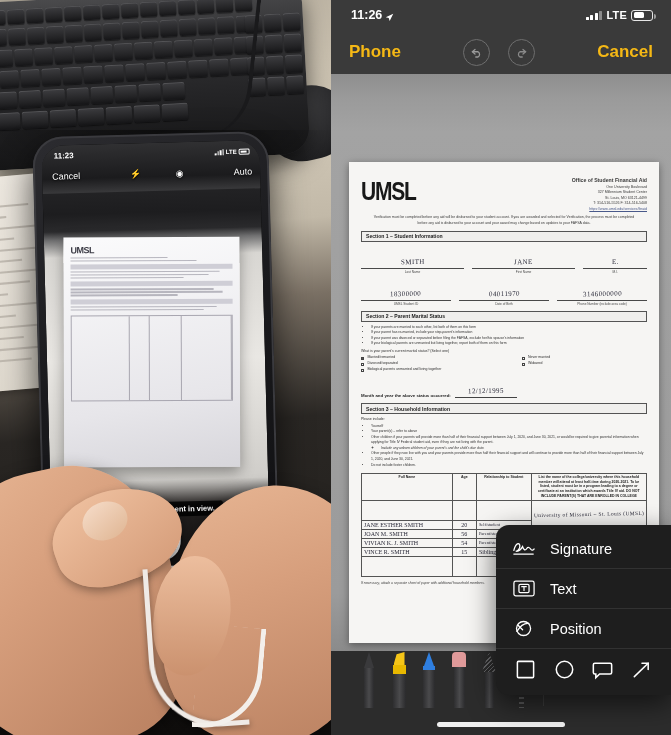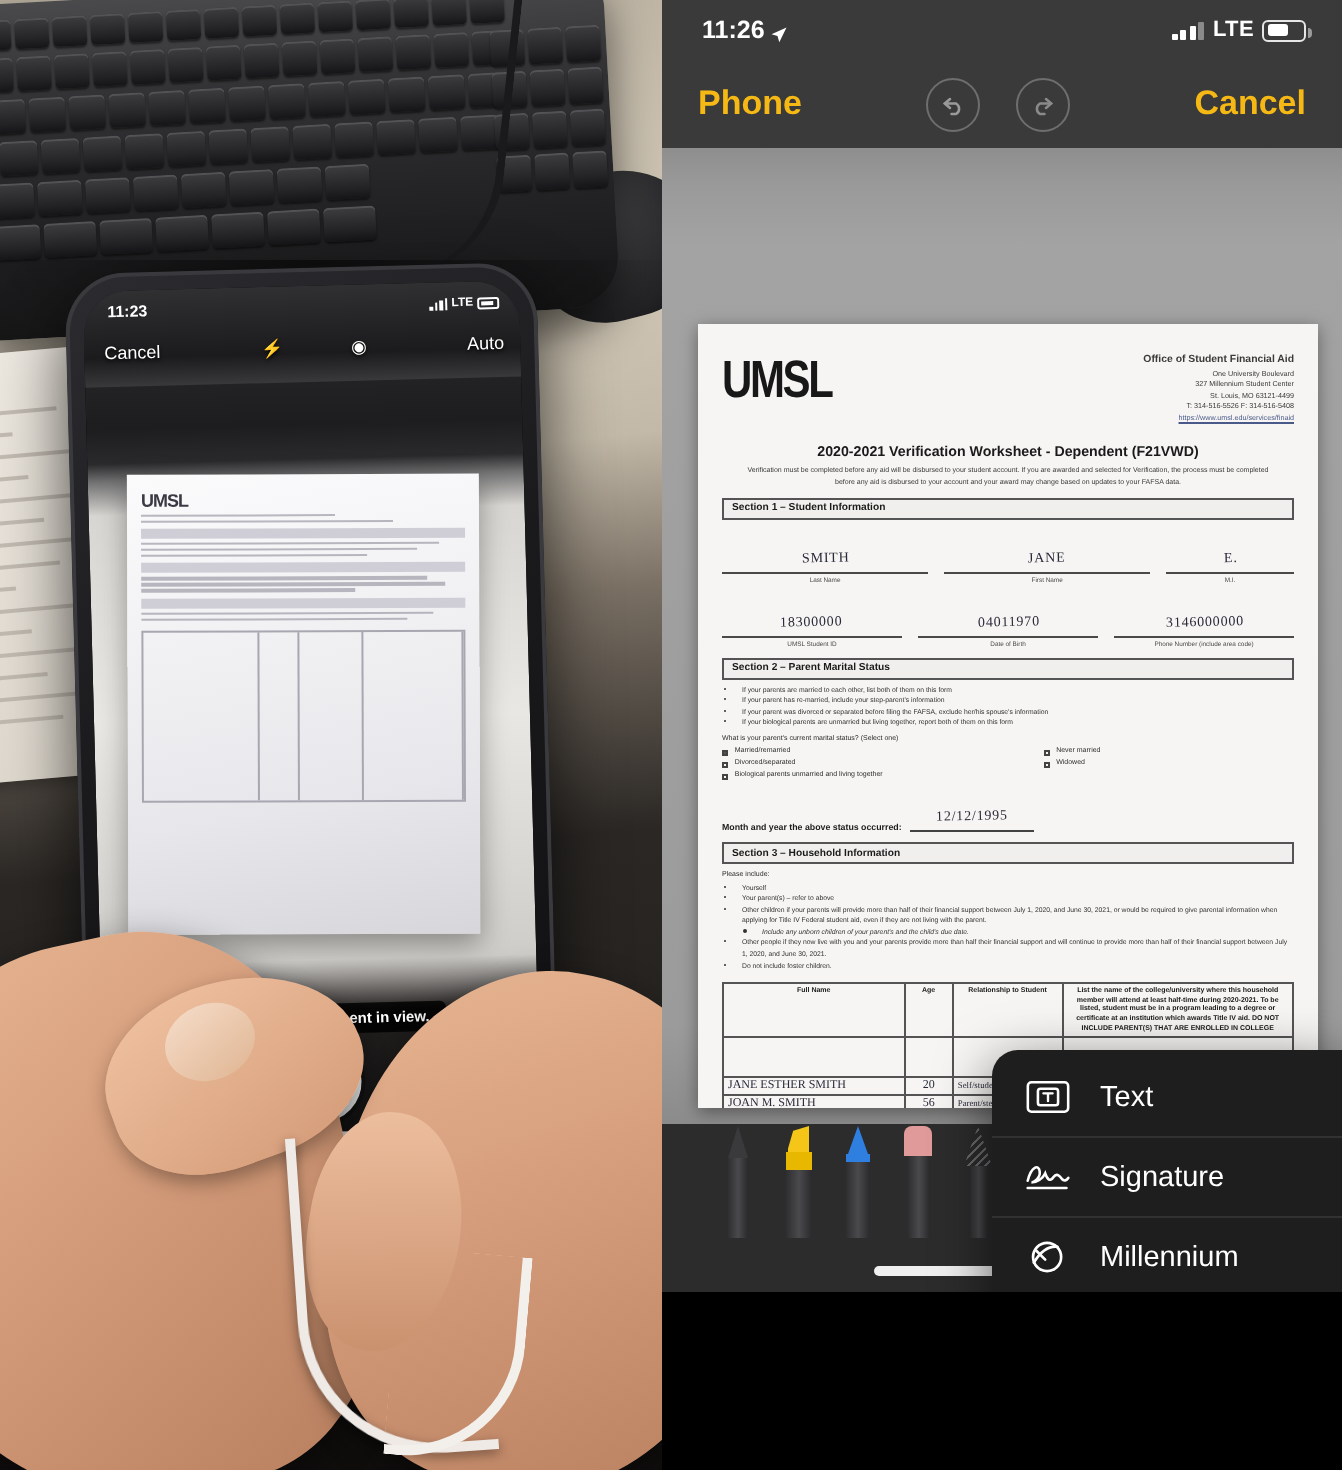--- a/index.html
+++ b/index.html
@@ -170,21 +170,21 @@
     border-radius: 0 0 60px 0; transform: rotate(5deg);
   }
   .dark-bg-bottom {
     position: absolute; left: 0; bottom: 0; width: 331px; height: 210px;
     background: linear-gradient(180deg, rgba(18,16,15,0) 0%, #151312 30%, #100e0d 100%);
     z-index: 0;
   }
 
   
   .markup-panel {
-    position: relative; width: 340px; height: 646px;
+    position: relative; width: 340px; height: 735px;
     background: #3a3a3a; overflow: hidden;
   }
   .status-bar {
     height: 30px; display: flex; align-items: center;
     justify-content: space-between; padding: 0 18px 0 20px;
     color: #fff; font-size: 12.5px; font-weight: bold;
     background: #3a3a3a;
   }
   .sb-left { display: flex; align-items: center; gap: 3px; }
   .loc-arrow { display: inline-block; width: 9px; height: 9px; }
@@ -572,21 +572,20 @@
           <div class="pg-addr">
             <b>Office of Student Financial Aid</b>
             <div>One University Boulevard</div>
             <div>327 Millennium Student Center</div>
             <div>St. Louis, MO 63121-4499</div>
             <div>T: 314-516-5526  F: 314-516-5408</div>
             <div class="url">https://www.umsl.edu/services/finaid</div>
           </div>
         </div>
 
-        <div class="pg-title">2020-2021 Verification Worksheet - Dependent (F21VWD)</div>
         <div class="pg-sub">Verification must be completed before any aid will be disbursed to your student account. If you are awarded and selected for Verification, the process must be completed before any aid is disbursed to your account and your award may change based on updates to your FAFSA data.</div>
 
         <div class="sec-hdr">Section 1 – Student Information</div>
         <div class="fld-row">
           <div class="fld">
             <span class="hw">SMITH</span>
             <div class="fld-line"></div>
             <div class="fld-lbl">Last Name</div>
           </div>
           <div class="fld">
@@ -717,46 +716,46 @@
         </tbody>
           </table>
         <div class="foot-note">If necessary, attach a separate sheet of paper with additional household members.</div>
       </div>
     </div>
 
     <div class="popup-tail"></div>
     <div class="popup">
       <div class="popup-item">
         <span class="pi-icon">
+          <svg viewBox="0 0 26 20" width="24" height="19" fill="none" stroke="#fff" stroke-width="1.4" stroke-linecap="round">
+            <path d="M2 12 C4 4, 8 3, 8.5 7 C9 11, 5 13, 4 13 C7 13, 10 11, 11.5 8 C12.5 11, 14 13, 16 10 C17.5 7.8, 19 9, 20.5 11 C21.6 12.4, 23 12, 24 10.5"></path>
+            <path d="M2 16 H23"></path>
+          </svg>
+        </span>
+        <span>Signature</span>
+      </div>
+      <div class="popup-item">
+        <span class="pi-icon">
           <svg viewBox="0 0 24 20" width="22" height="19" fill="none" stroke="#fff" stroke-width="1.4">
             <rect x="1" y="2" width="22" height="16" rx="2"></rect>
             <rect x="6.5" y="5.5" width="11" height="9" rx="1.4"></rect>
             <path d="M9.5 8 H14.5 M12 8 V12.2" stroke-width="1.3" stroke-linecap="round"></path>
           </svg>
         </span>
         <span>Text</span>
-      </div>
-      <div class="popup-item">
-        <span class="pi-icon">
-          <svg viewBox="0 0 26 20" width="24" height="19" fill="none" stroke="#fff" stroke-width="1.4" stroke-linecap="round">
-            <path d="M2 12 C4 4, 8 3, 8.5 7 C9 11, 5 13, 4 13 C7 13, 10 11, 11.5 8 C12.5 11, 14 13, 16 10 C17.5 7.8, 19 9, 20.5 11 C21.6 12.4, 23 12, 24 10.5"></path>
-            <path d="M2 16 H23"></path>
-          </svg>
-        </span>
-        <span>Signature</span>
       </div>
       <div class="popup-item">
         <span class="pi-icon">
           <svg viewBox="0 0 22 20" width="21" height="19" fill="none" stroke="#fff" stroke-width="1.4">
             <circle cx="10" cy="10" r="7.4"></circle>
             <path d="M3 13 C6 8, 10 4, 15.5 4.6" stroke-linecap="round"></path>
             <path d="M4.2 6.6 L9 11.4" stroke-linecap="round"></path>
           </svg>
         </span>
-        <span>Millennium</span>
+        <span>Position</span>
       </div>
       <div class="shape-row">
         <span>
           <svg viewBox="0 0 22 22" width="21" height="21" fill="none" stroke="#fff" stroke-width="1.6">
               <rect x="2.5" y="2.5" width="17" height="17" rx="1.2"></rect>
             </svg>
         </span>
         <span>
           <svg viewBox="0 0 22 22" width="21" height="21" fill="none" stroke="#fff" stroke-width="1.6">
               <circle cx="11" cy="11" r="8.6"></circle>

